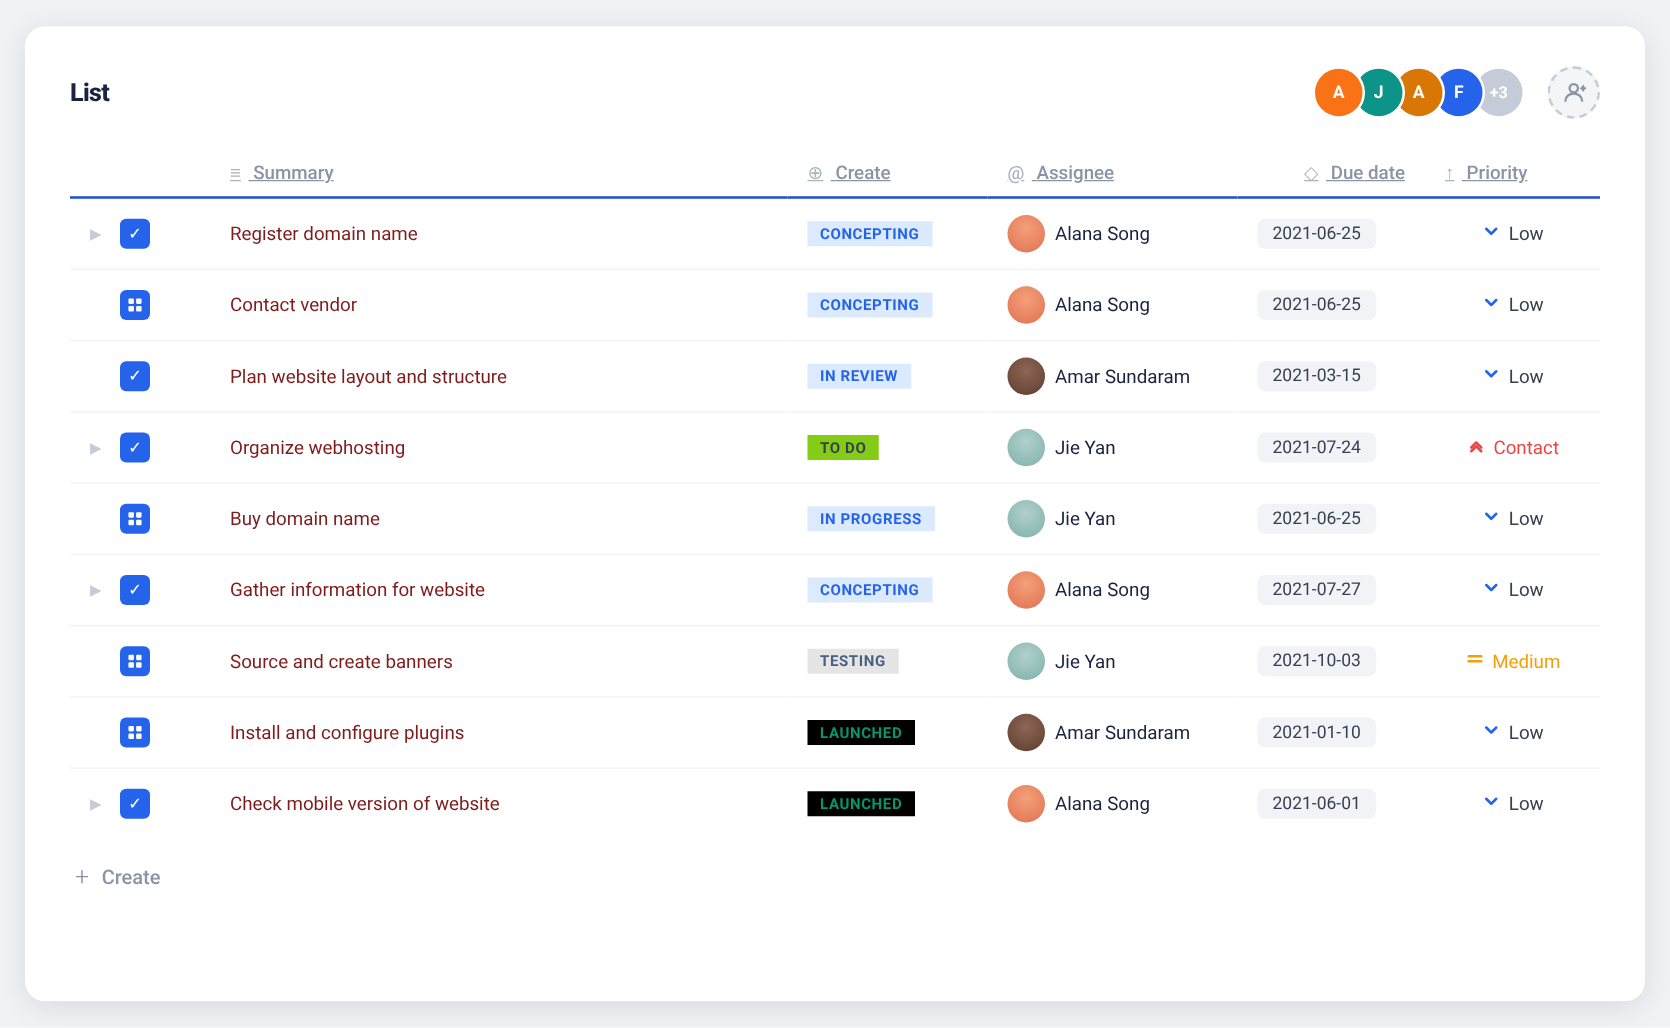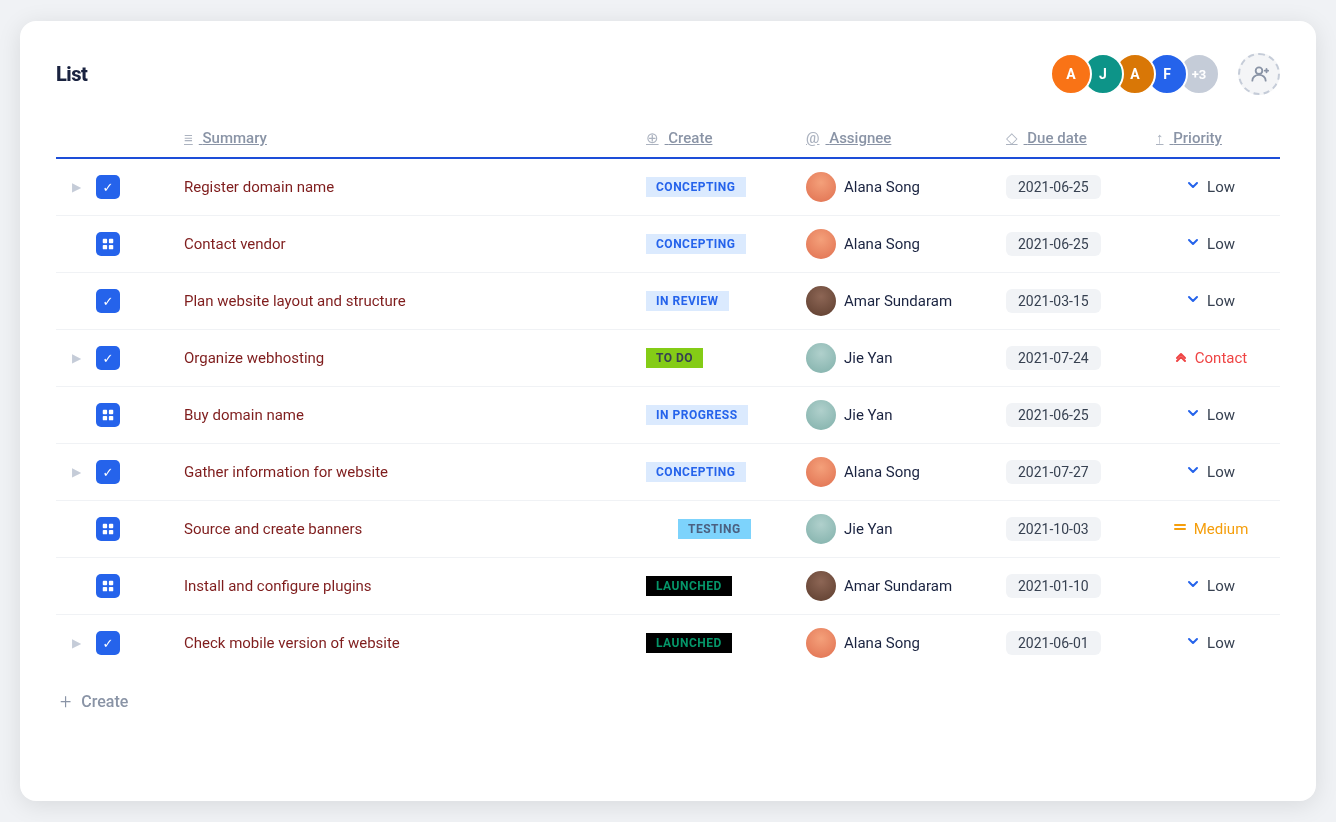--- a/index.html
+++ b/index.html
@@ -168,23 +168,22 @@
     }
     .status-todo {
       background: #84cc16;
       color: #374151;
     }
     .status-in-progress {
       background: #dbeafe;
       color: #2563eb;
     }
     .status-testing {
-      background: #7dd3fc;
+      background: #e5e5e5;
       color: #4b6080;
-      margin-left: 32px;
     }
     .status-launched {
       background: #000000;
       color: #059669;
     }
     .assignee-cell {
       display: flex;
       align-items: center;
       gap: 8px;
     }
@@ -264,21 +263,21 @@
           <span>Summary</span>
         </th>
         <th style="width:160px;">
           <span class="col-icon">⊕</span>
           <span>Create</span>
         </th>
         <th style="width:200px;">
           <span class="col-icon">@</span>
           <span>Assignee</span>
         </th>
-        <th style="width:150px;">
+        <th style="width:150px;text-align:right;">
           <span class="col-icon">◇</span>
           <span>Due date</span>
         </th>
         <th style="width:140px;">
           <span class="col-icon">↑</span>
           <span>Priority</span>
         </th>
       </tr>
     </thead>
     <tbody id="table-body">

